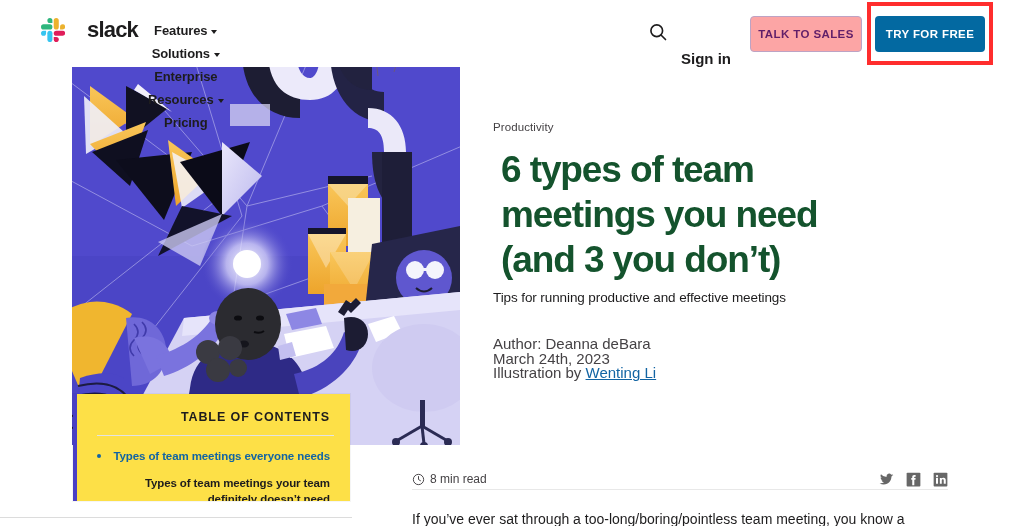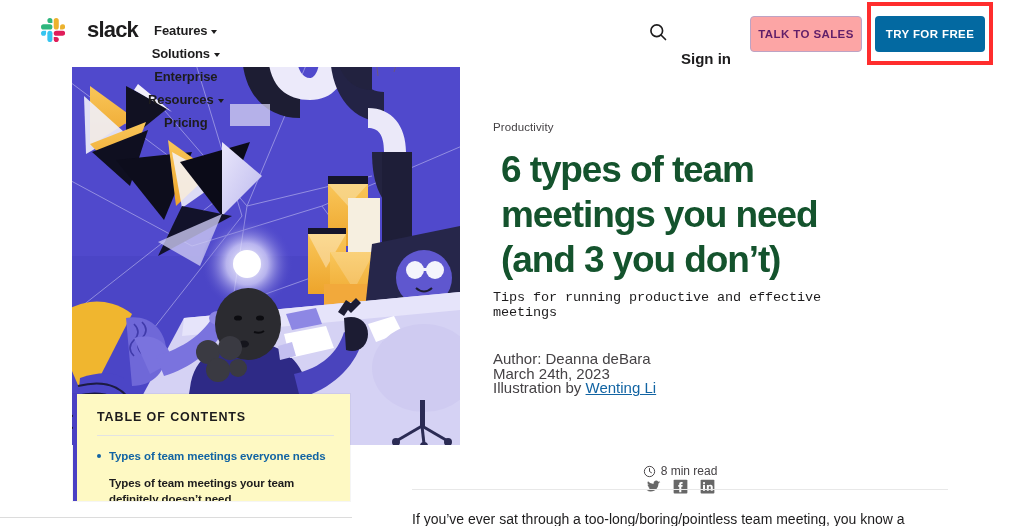--- a/index.html
+++ b/index.html
@@ -58,44 +58,44 @@
   }
   .hero-canvas { position:absolute; inset:0; }
 
   
   .article { position:absolute; left:493px; top:121px; width:400px; }
   .kicker { font-size:11.5px; color:#454245; letter-spacing:0.1px; margin:0 0 14px 0; }
   .headline {
     font-size:37px; line-height:45px; font-weight:800; color:#14532d;
     letter-spacing:-1.1px; margin:8px; width:340px;
   }
-  .subhead { font-size:13.5px; color:#1d1c1d; font-weight:400; margin:3px 0 0 0; letter-spacing:-0.1px;font-family:Liberation Mono, monospace;}
+  .subhead { font-size:13.5px; color:#1d1c1d; font-weight:400; margin:3px 0 0 0; letter-spacing:-0.1px;}
   .meta { margin-top:32px; font-size:15px; line-height:14.5px; color:#454245; }
   .meta a { color:#1264a3; text-decoration:underline; }
 
   
   .readbar {
     position:absolute; left:412px; top:464px; width:536px; height:30px;
-    display:flex; align-items:center; justify-content:space-between;flex-direction:column;
+    display:flex; align-items:center; justify-content:space-between;
   }
   .readtime { display:flex; align-items:center; gap:5px; font-size:12px; color:#454245; }
   .socials { display:flex; align-items:center; gap:12px; }
   .soc { width:15px; height:15px; cursor:pointer; display:block; }
   .rulebar { position:absolute; left:412px; top:489px; width:536px; height:1px; background:#e8e8e8; }
   .lede {
     position:absolute; left:412px; top:508px; width:560px;
     font-size:14px; line-height:22px; color:#1d1c1d; white-space:nowrap; overflow:hidden;
   }
 
   
   .toc {
     position:absolute; left:73px; top:394px; width:277px; height:107px;
-    background:#fef9c3; border-left:4px solid #4a40c4; z-index:30;
+    background:#fde047; border-left:4px solid #4a40c4; z-index:30;
     box-shadow: 0 0 0 1px rgba(0,0,0,0.04);
-    padding:16px 20px 0 20px; overflow:hidden;
+    padding:16px 20px 0 20px; overflow:hidden;text-align:right;
   }
   .toc-title { font-size:12.5px; font-weight:600; letter-spacing:0.9px; color:#1d1c1d; }
   .toc-rule { margin-top:11px; height:1px; background:#e3e3e3; width:237px; }
   .toc-list { margin-top:12px; }
   .toc-item {
     font-size:11.5px; line-height:16px; font-weight:700; color:#1d1c1d;
     margin-bottom:11px; cursor:pointer; position:relative; padding-left:12px; letter-spacing:-0.1px;
   }
   .toc-item.active { color:#1264a3; }
   .toc-item.active::before {

